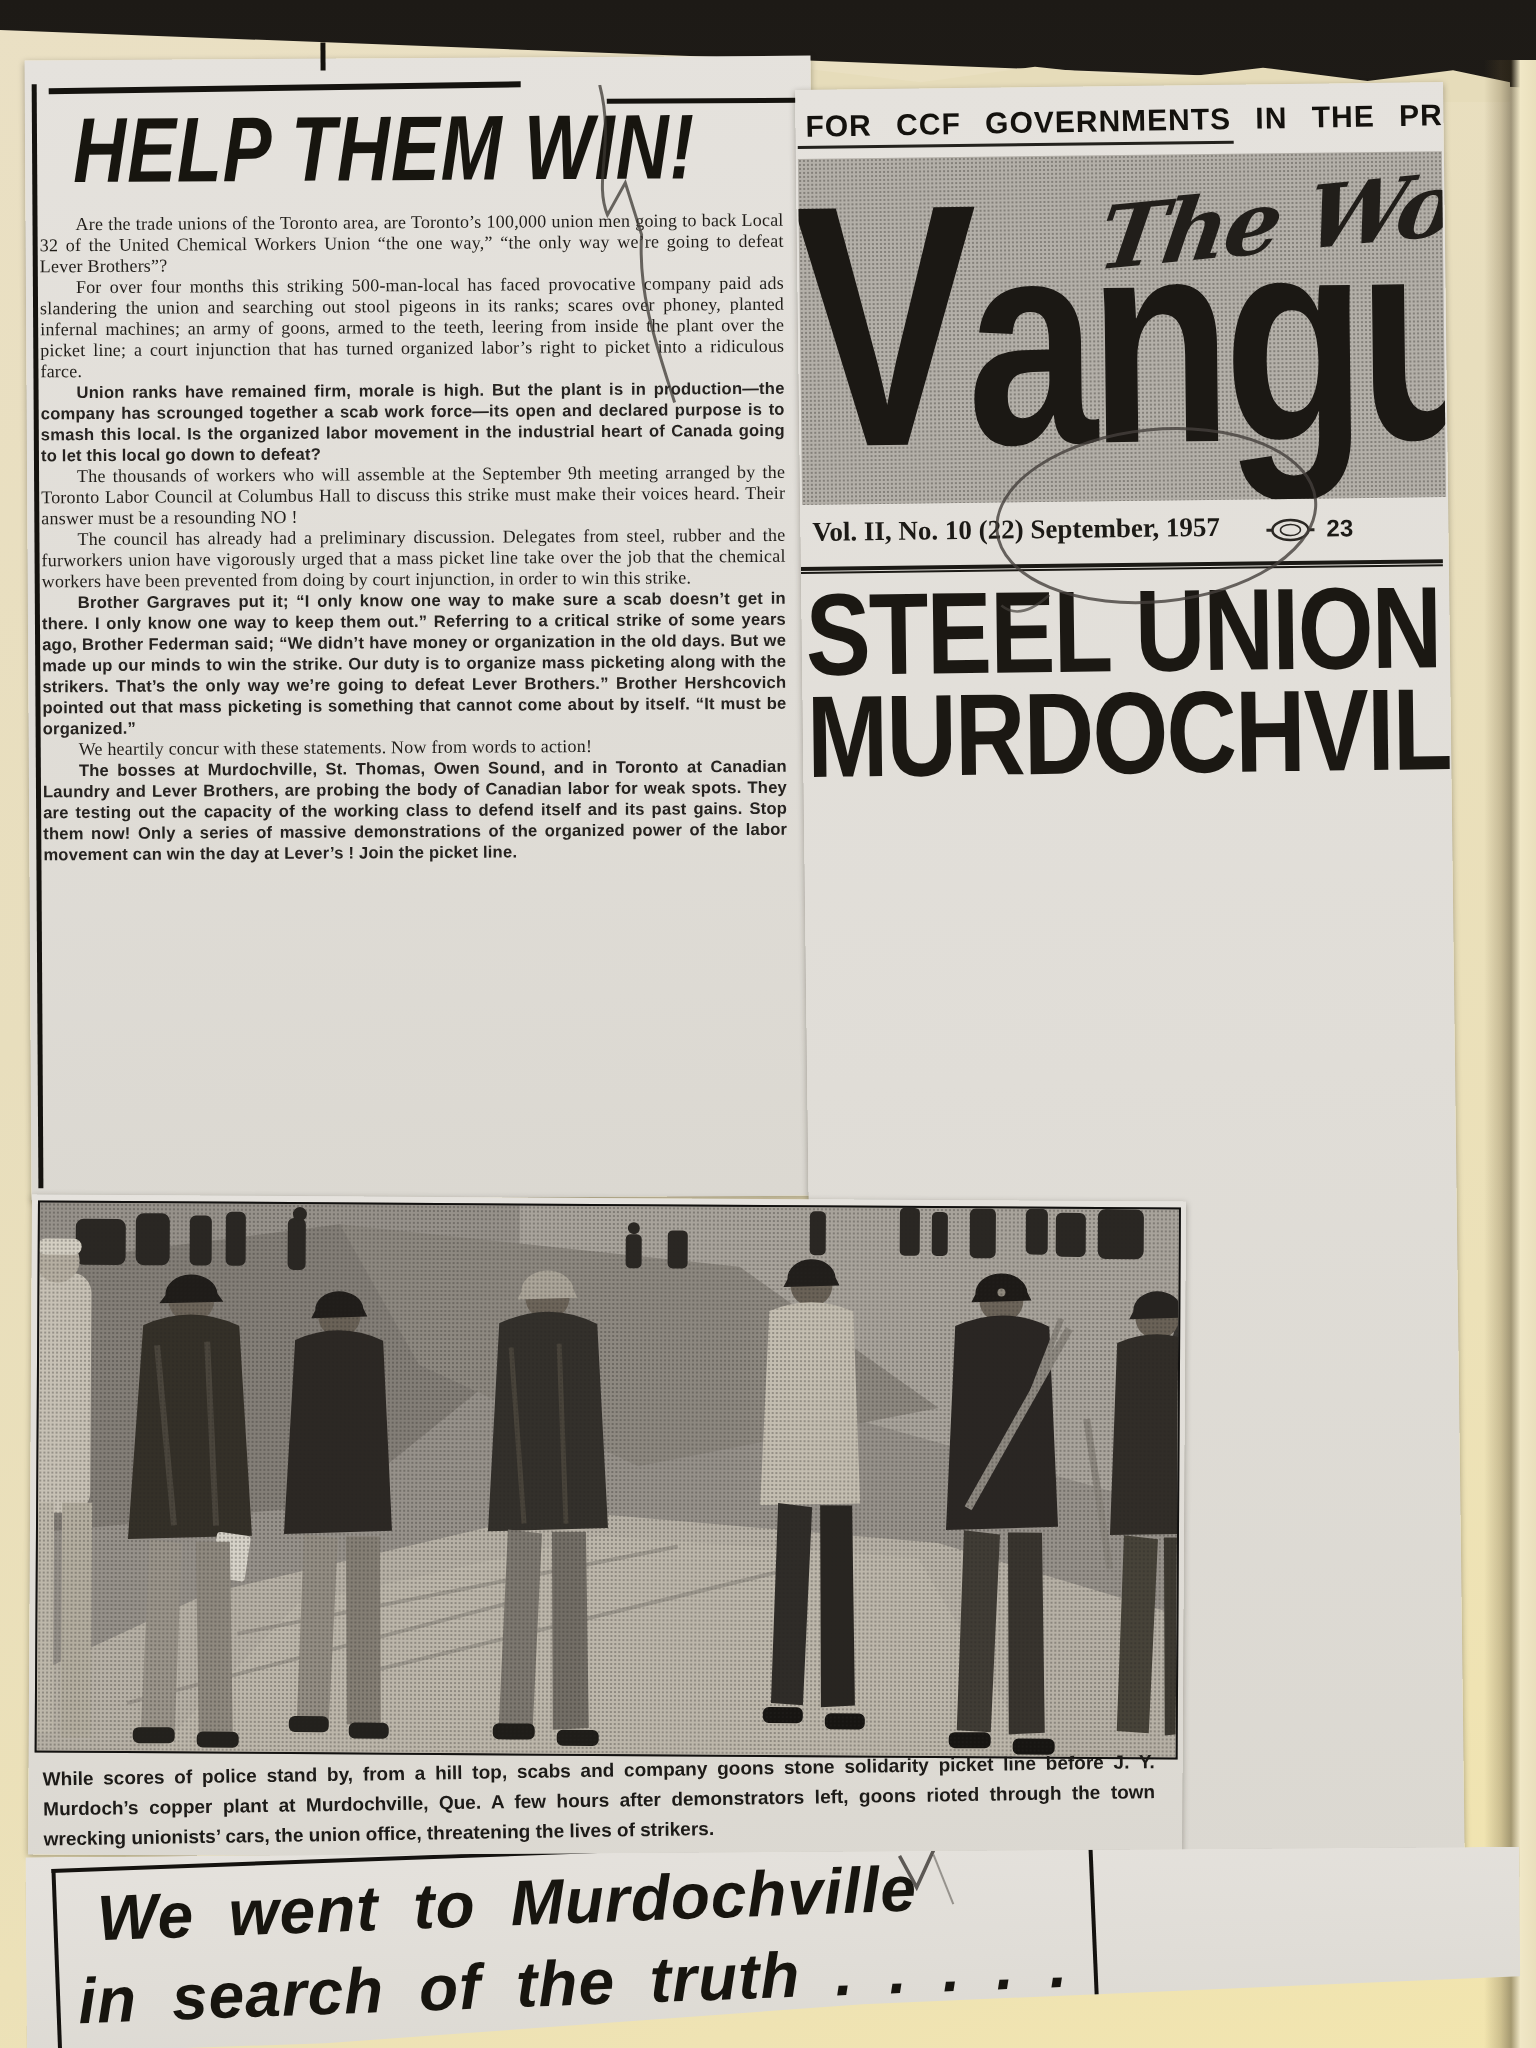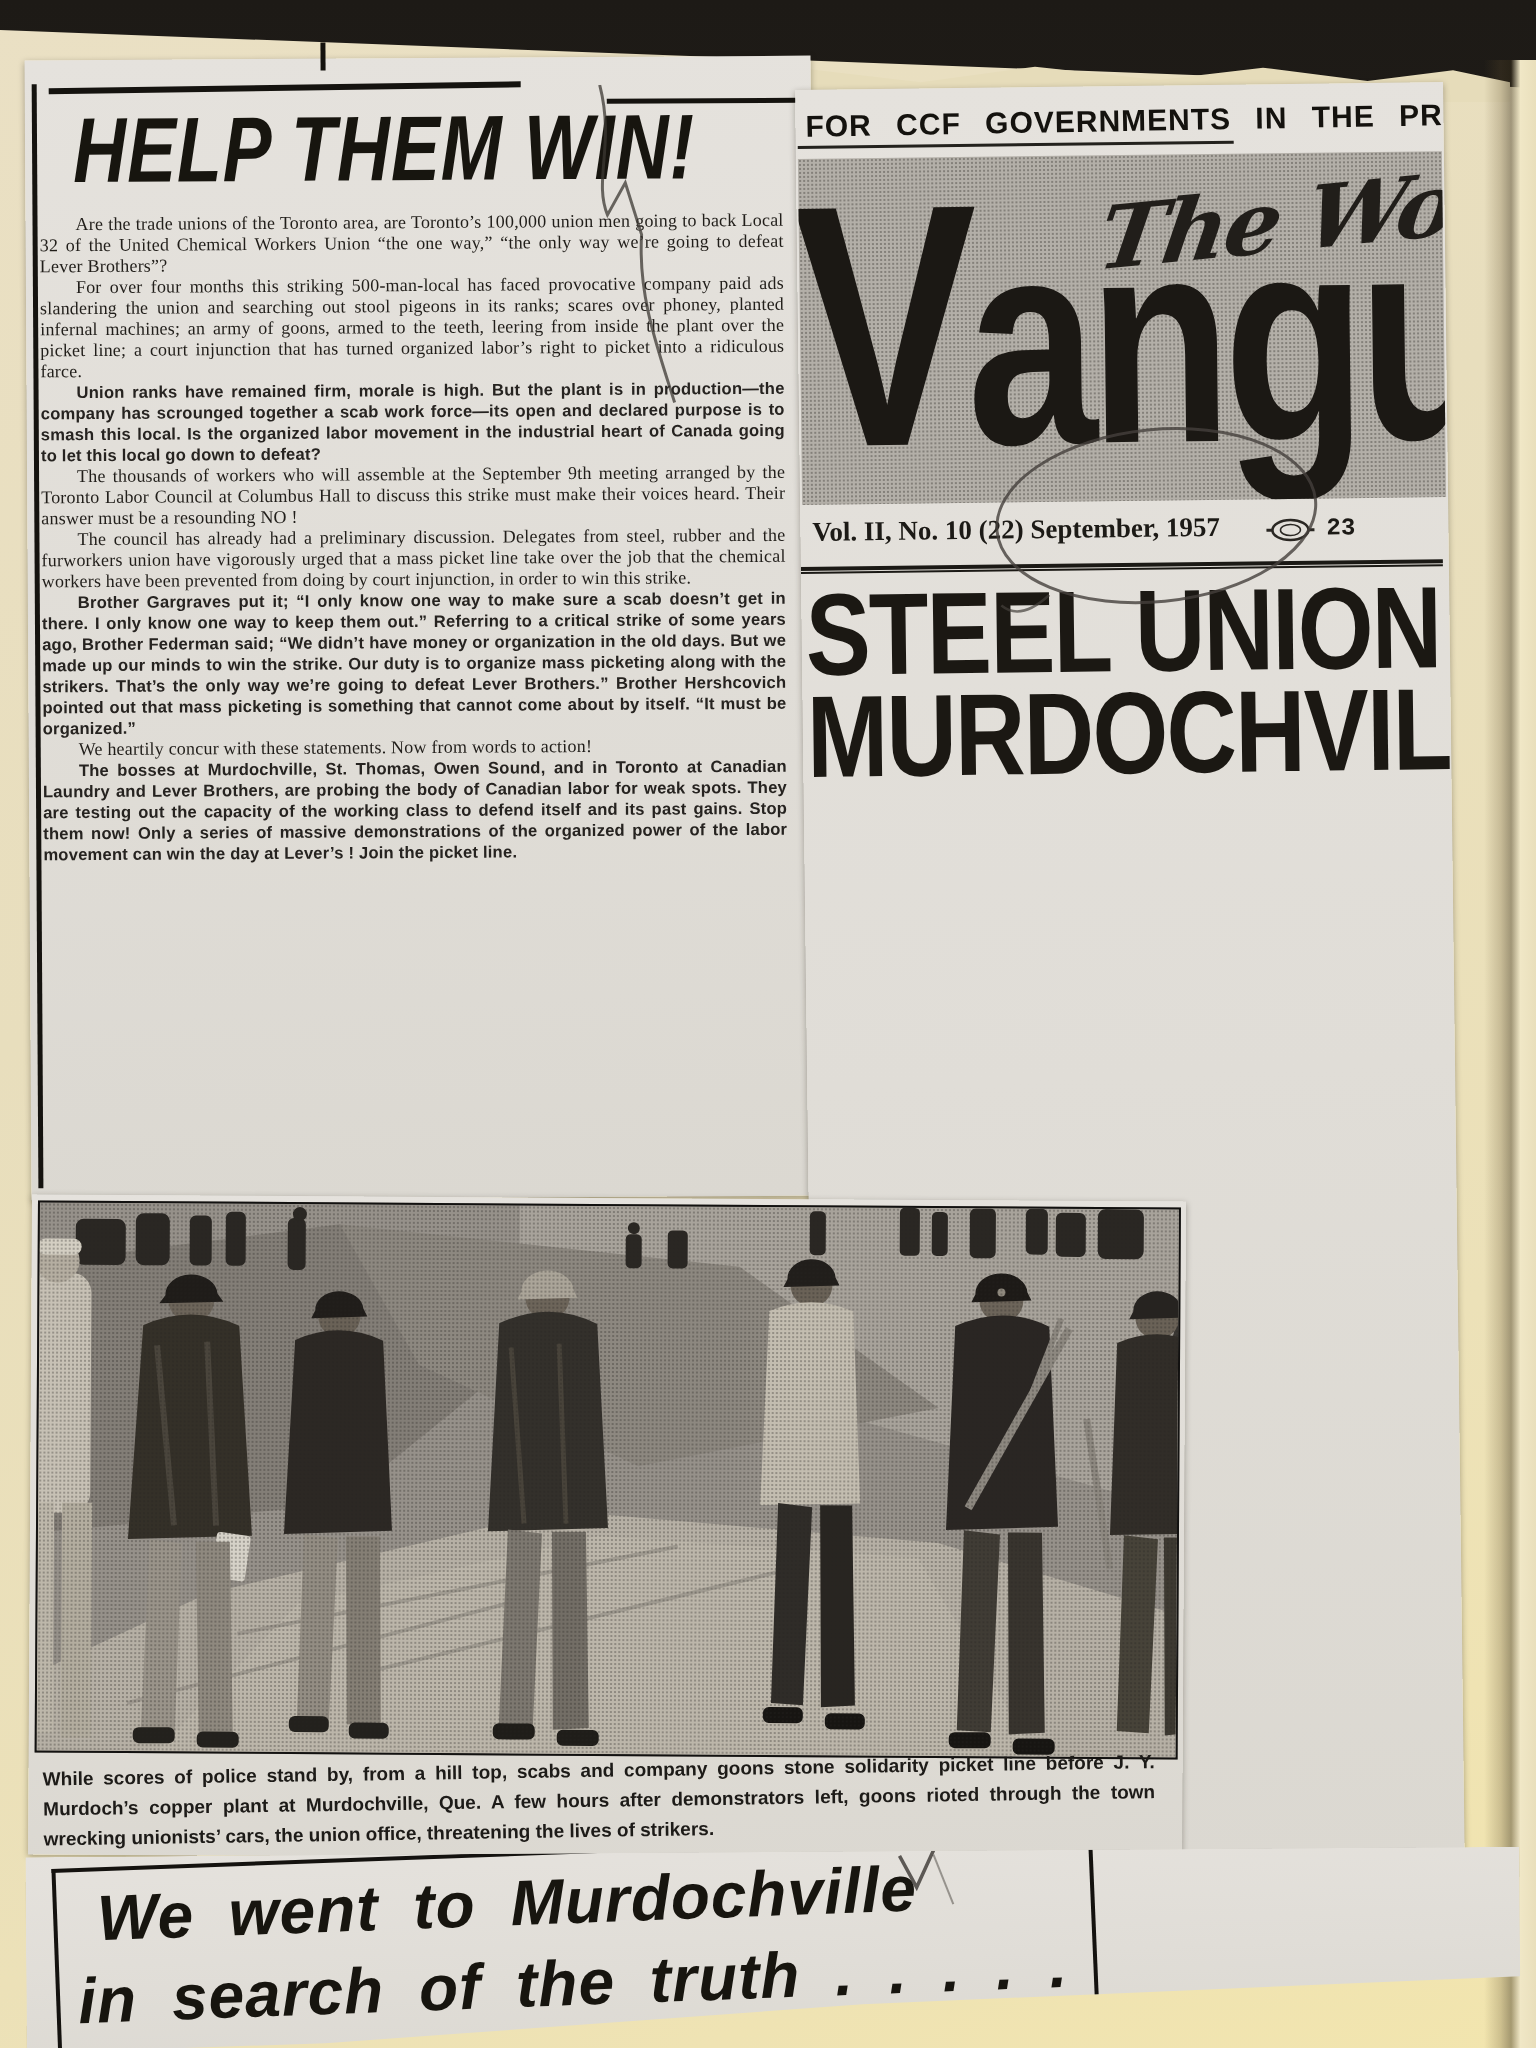--- a/index.html
+++ b/index.html
@@ -44,21 +44,21 @@
   .vanguard-title{position:absolute;left:-6px;top:18px;font-family:"Liberation Sans",sans-serif;
     font-weight:bold;font-size:292px;line-height:300px;color:#1b1814;letter-spacing:-10px;
     transform:scaleX(.8);transform-origin:left top;white-space:nowrap;}
   .vanguard-title::first-letter{font-size:1.18em;letter-spacing:-14px;}
   .script-title{position:absolute;right:-8px;top:16px;font-family:"DejaVu Serif",serif;
     font-style:italic;font-weight:bold;font-size:88px;color:#211e1a;letter-spacing:-3px;
     transform:skewX(-14deg) rotate(-5deg);white-space:nowrap;}
   .vol-row{position:relative;margin:12px 0 0 12px;height:42px;}
   .vol-line{font-family:"Liberation Serif",serif;font-weight:bold;font-size:27px;color:#1c1a16;}
   .union-bug{position:absolute;left:452px;top:6px;}
-  .issue-num{position:absolute;left:514px;top:4px;font-family:Liberation Mono, monospace;
+  .issue-num{position:absolute;left:514px;top:4px;font-family:Liberation Sans, sans-serif;
     font-weight:bold;font-size:24px;color:#1c1a16;}
   .double-rule{margin:8px 0 0 0;width:99%;height:7px;
     border-top:4px solid #1b1915;border-bottom:2px solid #1b1915;box-sizing:border-box;}
   .steel-headline{margin:10px 0 0 4px;font-family:"Liberation Sans",sans-serif;font-weight:bold;
     color:#1b1813;white-space:nowrap;}
   .steel-line{font-size:116px;line-height:102px;letter-spacing:-2px;transform:scaleX(.84);
     transform-origin:left center;}
   .pen-ellipse{position:absolute;left:188px;top:330px;pointer-events:none;}
   
   .clip-photo{left:30px;top:1198px;width:1154px;height:660px;transform:rotate(.35deg);padding:0;}

